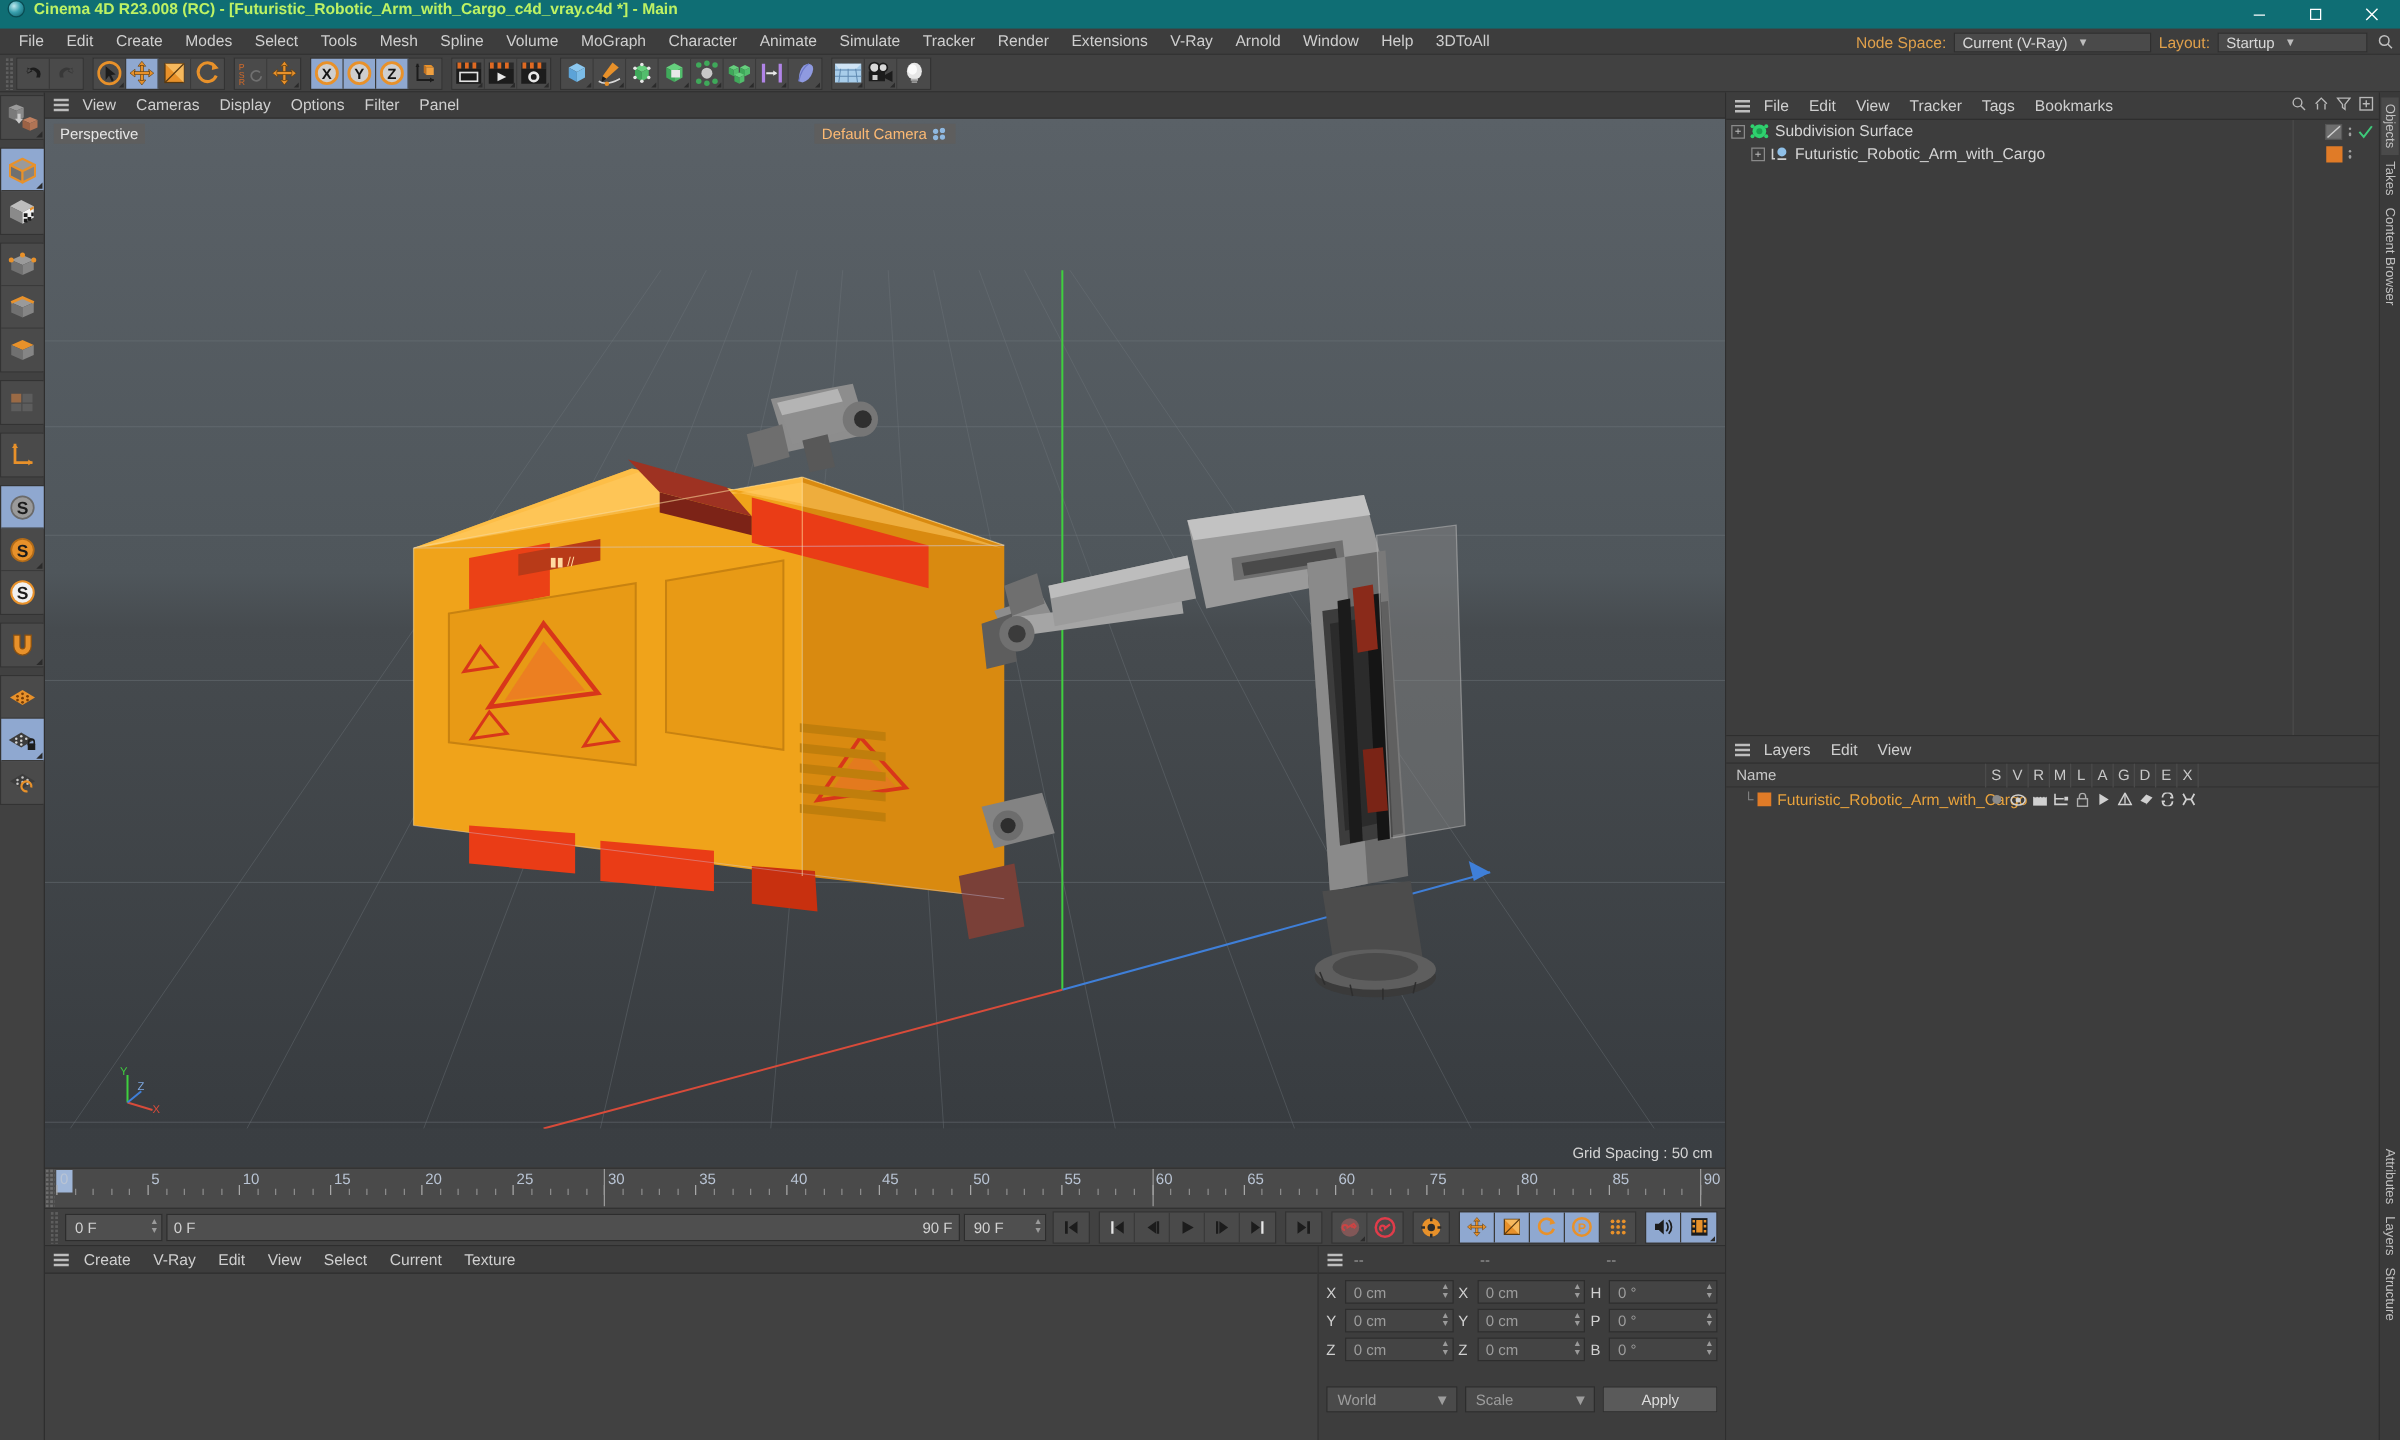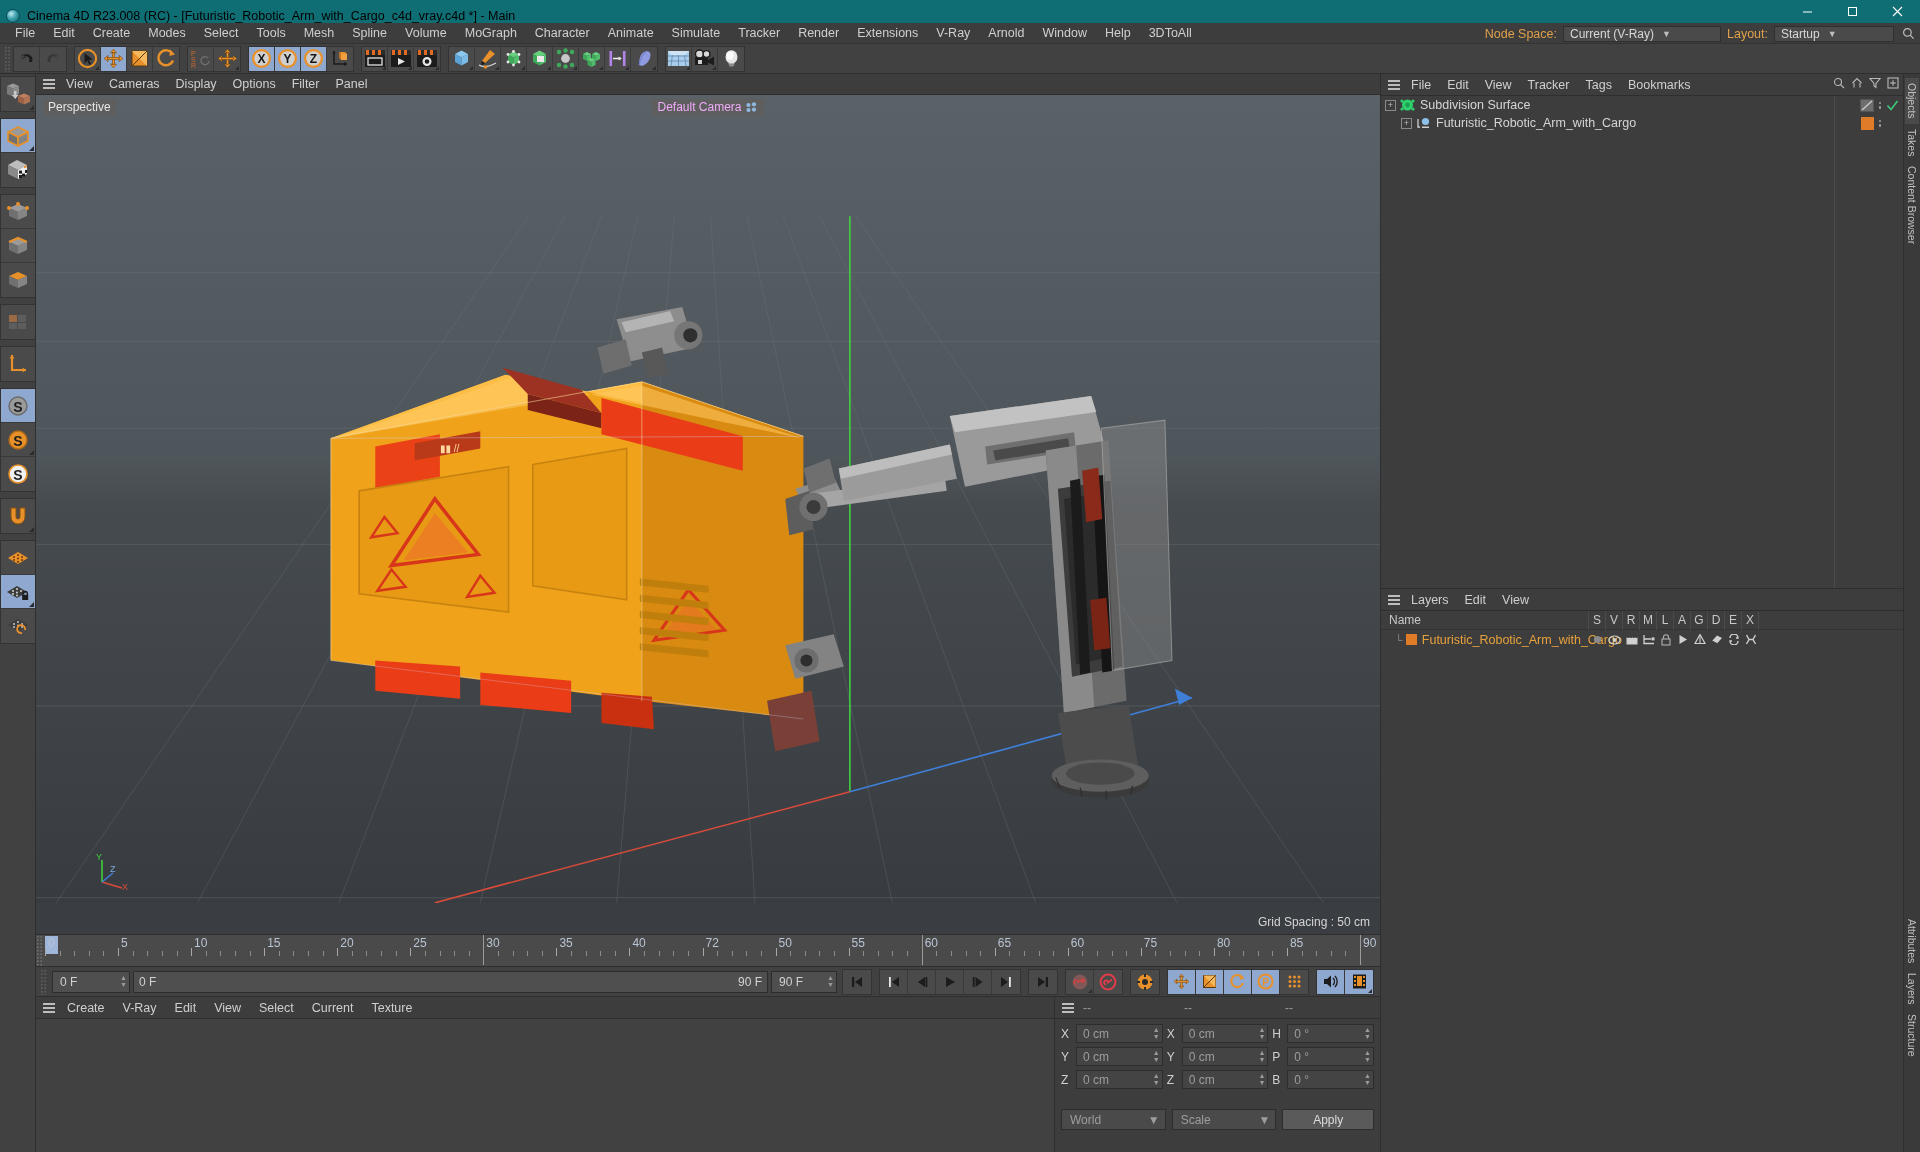--- a/index.html
+++ b/index.html
@@ -6,22 +6,22 @@
   html,body {
     width:1920px; height:1152px; overflow:hidden;
     background:#414141;
     font-family:"Liberation Sans", sans-serif;
     font-size:12.5px;
     color:#c8c8c8;
     -webkit-font-smoothing:antialiased;
   }
   
   .titlebar{
-    height:23px; background:#0f6e74; display:flex; align-items:flex-end;
-    padding-left:6px; color:#000000; font-size:12.5px;
+    height:23px; background:#0f6e74; display:flex; align-items:flex-start;
+    padding-left:6px; color:#bef264; font-size:12.5px;font-weight:bold;
   }
   .titlebar .logo{
     width:14px;height:14px;border-radius:50%;
     background:radial-gradient(circle at 35% 32%, #bfe9ef 0%, #3aa0ae 45%, #0b5a63 100%);
     margin-right:7px; flex:0 0 auto;
     border:1px solid #0a4b52;
   }
   .titlebar .ttl{ flex:1 1 auto; white-space:nowrap; overflow:hidden;}
   .winbtns{display:flex;height:23px;}
   .winbtn{width:45px;height:23px;display:flex;align-items:center;justify-content:center;color:#fff;font-size:12px;}
@@ -87,21 +87,21 @@
   
   .vpheader{height:21px;background:#3d3d3d;display:flex;align-items:center;padding-left:4px;border-bottom:1px solid #2e2e2e;}
   .ham{width:18px;height:14px;display:flex;flex-direction:column;justify-content:center;gap:2px;padding:0 3px;}
   .ham i{display:block;height:2px;background:#bdbdbd;}
   .vpheader .mi{padding:2px 8px;font-size:12.5px;color:#cfcfcf;}
   .vpwrap{flex:1 1 auto;position:relative;overflow:hidden;background:#414141;}
   .viewport{position:absolute;inset:0;
      background: linear-gradient(#555c61 0%, #4c5256 38%, #4a4f53 48%, #3c4145 52%, #3a3e42 100%);
   }
   .vp-label{position:absolute;left:7px;top:4px;background:#5e5e5e;color:#e6e6e6;font-size:12px;padding:1px 5px;}
-  .vp-cam{position:absolute;left:50%;transform:translateX(-50%);top:4px;background:#5e5e5e;color:#f0abfc;font-size:12px;padding:1px 6px;display:flex;gap:4px;align-items:center;}
+  .vp-cam{position:absolute;left:50%;transform:translateX(-50%);top:4px;background:#5e5e5e;color:#fdba74;font-size:12px;padding:1px 6px;display:flex;gap:4px;align-items:center;}
   .vp-grid{position:absolute;left:0;right:0;top:0;bottom:0;}
   .gridspace{position:absolute;right:10px;bottom:5px;color:#d4d4d4;font-size:12px;}
   .axiswidget{position:absolute;left:56px;bottom:42px;}
 
   
   .timeline{height:32px;background:#4a4a4a;border-top:1px solid #2e2e2e;position:relative;overflow:hidden;}
   .tl-grip{position:absolute;left:0;top:0;width:8px;height:32px;
      background:radial-gradient(circle,#6d6d6d 1px,transparent 1.2px) 0 0/3.5px 3.5px;}
   .tl-track{position:absolute;left:9px;right:6px;top:0;bottom:0;}
   .tl-tick{position:absolute;top:16px;width:1px;height:5px;background:#8b8b8b;}
@@ -970,21 +970,21 @@
           <div class="tl-tickmaj" style="left: 1315px;"></div>
           <div class="tl-num" style="left: 0px;">0</div>
           <div class="tl-num" style="left: 73.0556px;">5</div>
           <div class="tl-num" style="left: 146.111px;">10</div>
           <div class="tl-num" style="left: 219.167px;">15</div>
           <div class="tl-num" style="left: 292.222px;">20</div>
           <div class="tl-num" style="left: 365.278px;">25</div>
           <div class="tl-num" style="left: 438.333px;">30</div>
           <div class="tl-num" style="left: 511.389px;">35</div>
           <div class="tl-num" style="left: 584.444px;">40</div>
-          <div class="tl-num" style="left: 657.5px;">72</div>
+          <div class="tl-num" style="left: 657.5px;">45</div>
           <div class="tl-num" style="left: 730.556px;">50</div>
           <div class="tl-num" style="left: 803.611px;">55</div>
           <div class="tl-num" style="left: 876.667px;">60</div>
           <div class="tl-num" style="left: 949.722px;">65</div>
           <div class="tl-num" style="left: 1022.78px;">60</div>
           <div class="tl-num" style="left: 1095.83px;">75</div>
           <div class="tl-num" style="left: 1168.89px;">80</div>
           <div class="tl-num" style="left: 1241.94px; text-align: center;">85</div>
           <div class="tl-num" style="left: 1315px;">90</div>
           <div class="tl-marker" style="left: 438.333px;"></div>

